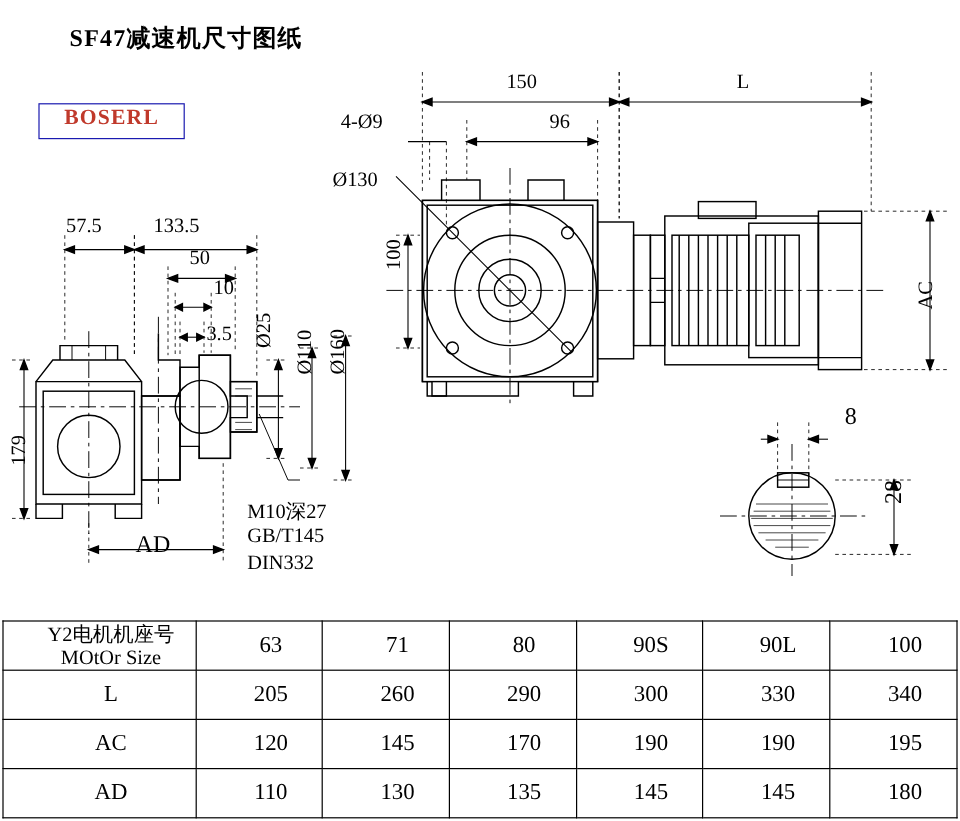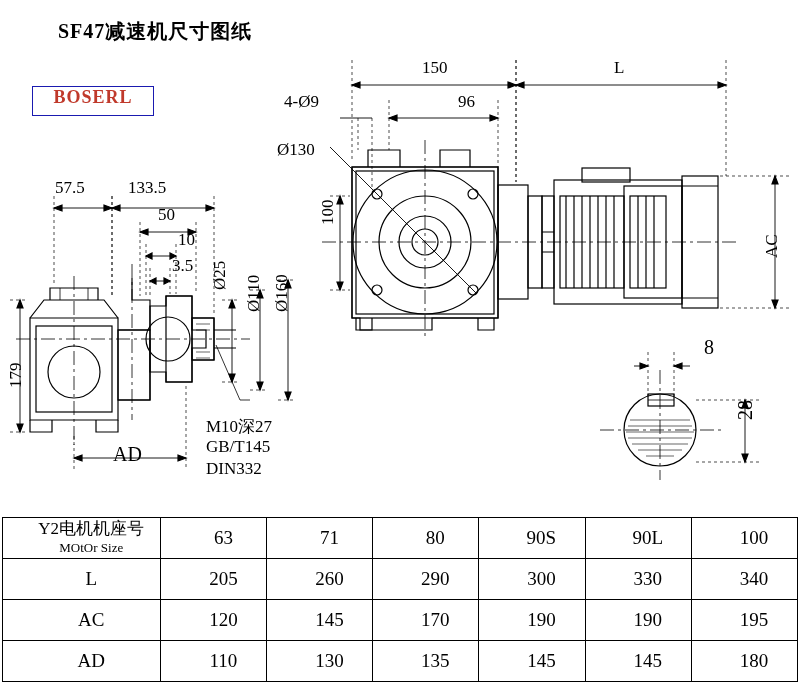--- a/index.html
+++ b/index.html
@@ -11,21 +11,21 @@
   .logo-text{color:#c0392b;font-weight:bold;font-size:18px;letter-spacing:1px;font-family:"Liberation Serif",serif;}
 
   svg.draw{position:absolute;left:0;top:0;width:800px;height:684px;}
 
   
   .spec-table{position:absolute;left:2px;top:517px;width:796px;border-collapse:collapse;}
   .spec-table td{border:1px solid #000;text-align:center;font-size:19px;height:38px;font-family:"Liberation Serif",serif;padding-left:20px;}
   .spec-table td.rowhead{width:172px;}
   .spec-table td.val{width:104px;}
   .hdr-cn{font-size:17px;line-height:19px;}
-  .hdr-en{font-size:13px;line-height:19px;}
+  .hdr-en{font-size:17px;line-height:19px;}
   .dim-label{font-size:17px;font-family:"Liberation Serif",serif;}
 </style>
 </head>
 <body>
 
 <div id="stage">
 
   <div class="title">SF47减速机尺寸图纸</div>
 
   <div class="logo-box">
@@ -268,21 +268,21 @@
   <div class="dim-label" style="position:absolute;left:318px;top:225px;transform:rotate(-90deg);transform-origin:left top;">100</div>
   <div class="dim-label" style="position:absolute;left:762px;top:258px;transform:rotate(-90deg);transform-origin:left top;">AC</div>
 
   <div class="dim-label" style="position:absolute;left:704px;top:336px;font-size:20px;">8</div>
   <div class="dim-label" style="position:absolute;left:734px;top:420px;transform:rotate(-90deg);transform-origin:left top;font-size:20px;">28</div>
 
   <div class="dim-label" style="position:absolute;left:55px;top:178px;">57.5</div>
   <div class="dim-label" style="position:absolute;left:128px;top:178px;">133.5</div>
   <div class="dim-label" style="position:absolute;left:158px;top:205px;">50</div>
   <div class="dim-label" style="position:absolute;left:178px;top:230px;">10</div>
-  <div class="dim-label" style="position:absolute;left:172px;top:256px;text-align:center;">3.5</div>
+  <div class="dim-label" style="position:absolute;left:172px;top:268px;text-align:center;">3.5</div>
 
   <div class="dim-label" style="position:absolute;left:210px;top:290px;transform:rotate(-90deg);transform-origin:left top;">Ø25</div>
   <div class="dim-label" style="position:absolute;left:244px;top:312px;transform:rotate(-90deg);transform-origin:left top;">Ø110</div>
   <div class="dim-label" style="position:absolute;left:272px;top:312px;transform:rotate(-90deg);transform-origin:left top;">Ø160</div>
   <div class="dim-label" style="position:absolute;left:6px;top:388px;transform:rotate(-90deg);transform-origin:left top;">179</div>
   <div class="dim-label" style="position:absolute;left:113px;top:443px;font-size:20px;">AD</div>
 
   <div class="dim-label" style="position:absolute;left:206px;top:415px;">M10深27</div>
   <div class="dim-label" style="position:absolute;left:206px;top:437px;">GB/T145</div>
   <div class="dim-label" style="position:absolute;left:206px;top:459px;">DIN332</div>

